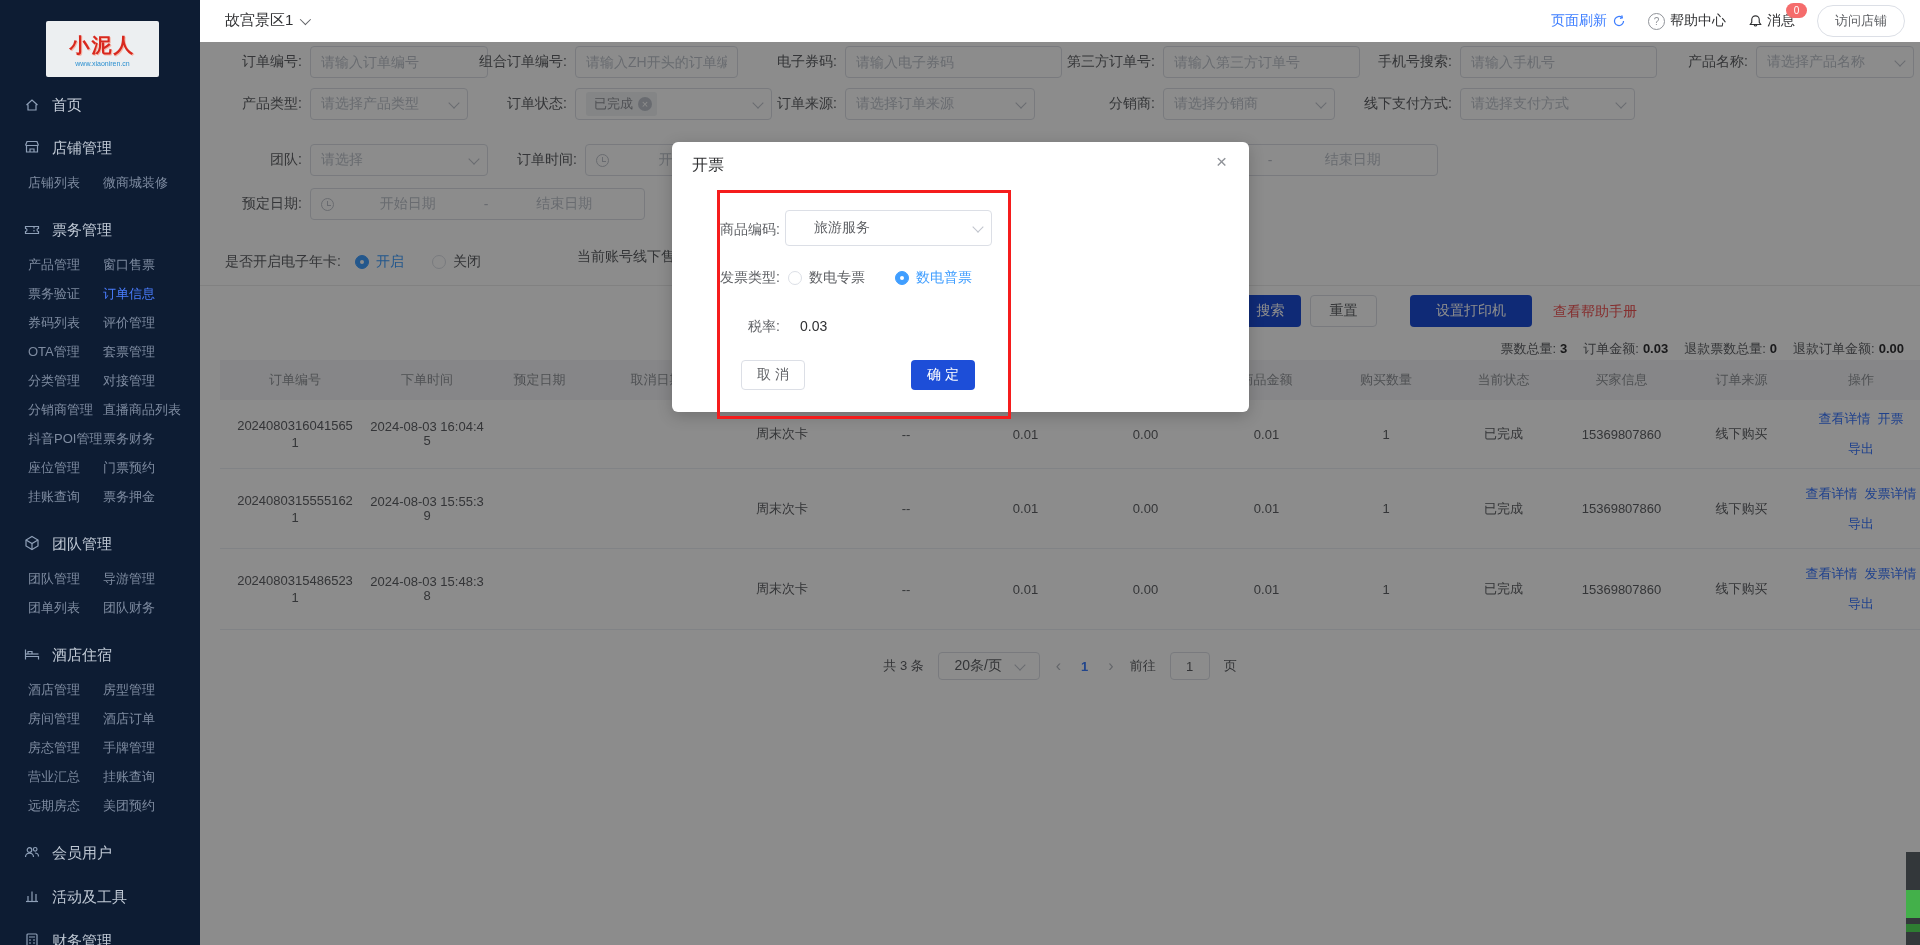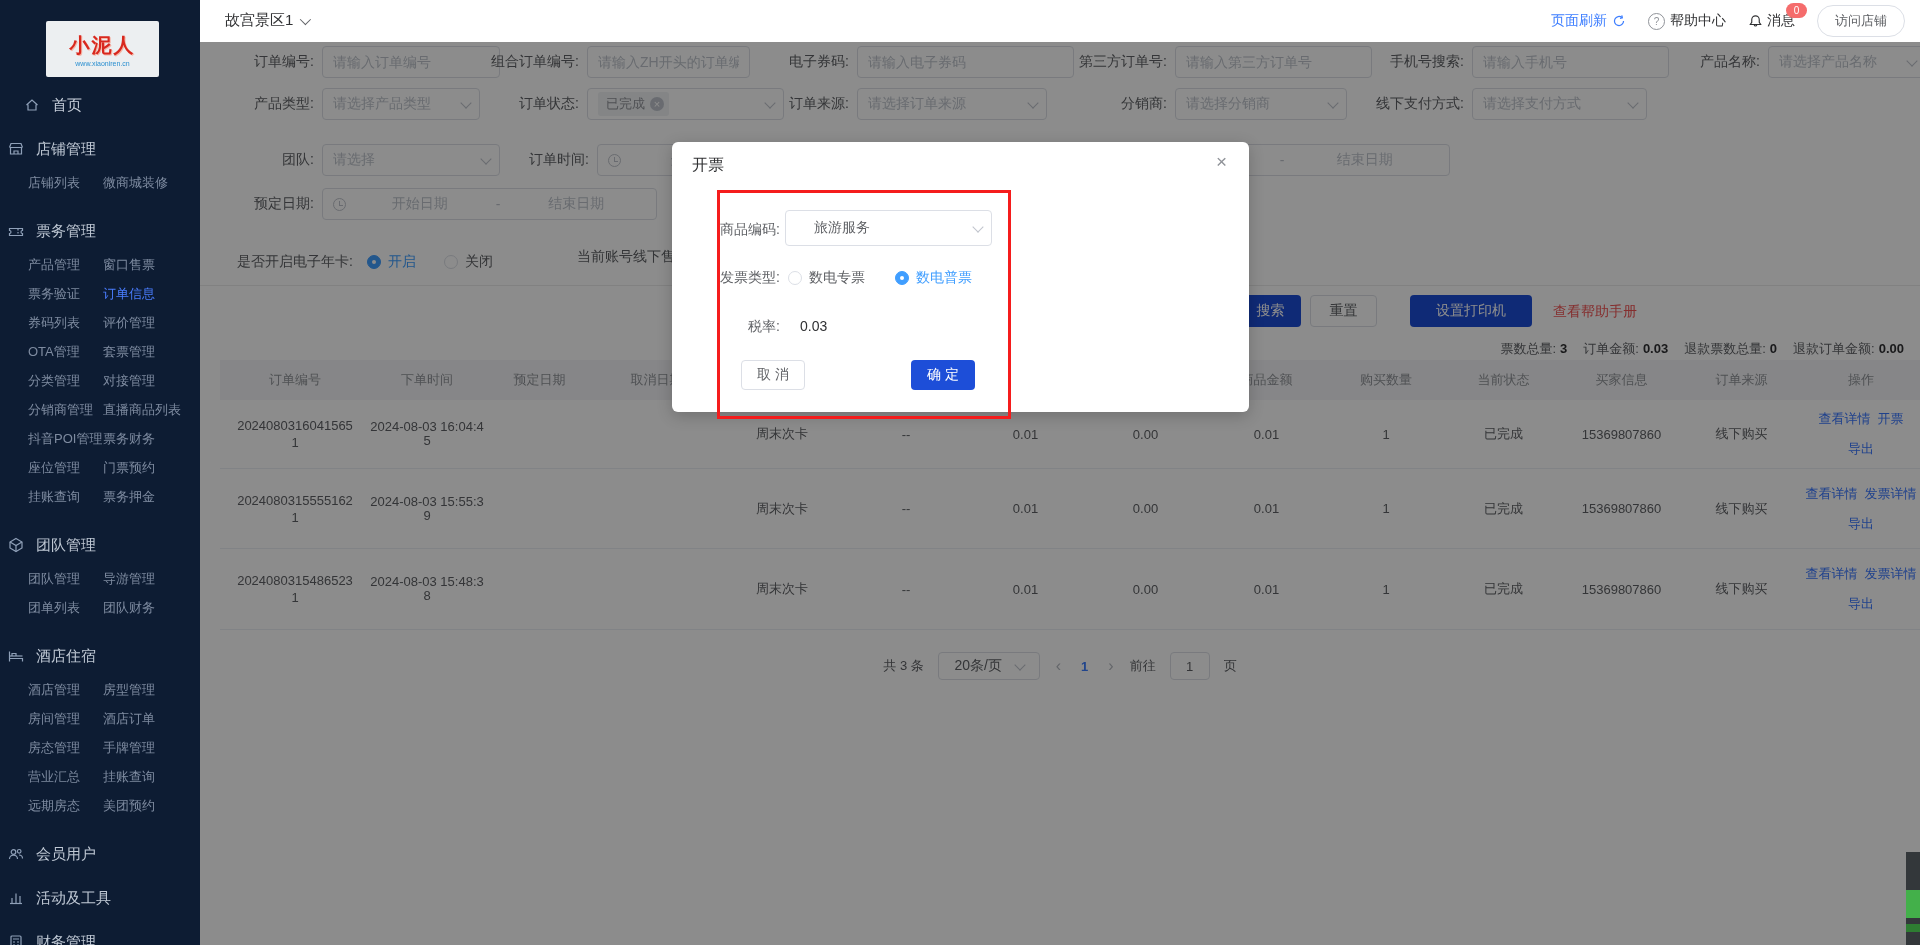--- a/index.html
+++ b/index.html
@@ -6,21 +6,21 @@
   body{width:1920px;height:945px;overflow:hidden;font-family:"Liberation Sans","DejaVu Sans",sans-serif;}
   .page{position:relative;width:1920px;height:945px;background:#f0f2f5;overflow:hidden;}
 
   
   .sidebar{position:absolute;left:0;top:0;width:200px;height:945px;background:#0d1c33;z-index:10;overflow:hidden;}
   .logo{margin:21px 0 0 46px;width:113px;height:56px;background:#eceff1;border-radius:2px;display:flex;flex-direction:column;align-items:center;justify-content:center;}
   .logo-title{color:#d8281e;font-size:20px;font-weight:bold;letter-spacing:2px;text-shadow:1px 1px 0 #f5b5a6;}
   .logo-sub{color:#2a8fd0;font-size:7px;margin-top:1px;}
   .side-home{margin-top:18px;height:20px;display:flex;align-items:center;gap:12px;padding-left:24px;color:#c7cfdb;font-size:15px;cursor:pointer;}
   .side-section{margin-top:24px;}
-  .side-header{height:20px;display:flex;align-items:center;gap:12px;padding-left:8px;color:#bfc8d4;font-size:15px;cursor:pointer;}
+  .side-header{height:20px;display:flex;gap:12px;padding-left:24px;color:#bfc8d4;font-size:15px;cursor:pointer;}
   .side-icon{width:16px;height:16px;color:#8fa0b8;display:inline-flex;}
   .side-icon svg{width:16px;height:16px;}
   .side-items{display:grid;grid-template-columns:75px 1fr;padding-left:28px;margin-top:9px;}
   .side-item{height:29px;line-height:29px;font-size:13px;color:#7e8ba0;cursor:pointer;white-space:nowrap;}
   .side-item.active{color:#4a7dff;}
 
   
   .topbar{position:absolute;left:200px;top:0;width:1720px;height:42px;background:#ffffff;z-index:10;}
   .site{position:absolute;left:25px;top:11px;font-size:15px;color:#303133;display:flex;align-items:center;gap:7px;cursor:pointer;}
   .caret{width:7px;height:7px;border-right:1.4px solid #606266;border-bottom:1.4px solid #606266;transform:rotate(45deg) translateY(-2px);}
@@ -29,21 +29,21 @@
   .refresh svg{width:14px;height:14px;}
   .help{color:#303133;font-size:14px;display:flex;align-items:center;gap:5px;cursor:pointer;}
   .qmark{width:15px;height:15px;border:1px solid #909399;border-radius:50%;color:#909399;font-size:10px;display:flex;align-items:center;justify-content:center;}
   .msg{position:relative;color:#303133;font-size:14px;display:flex;align-items:center;gap:4px;cursor:pointer;}
   .msg svg{width:15px;height:15px;color:#303133;}
   .badge{position:absolute;top:-9px;right:-12px;min-width:15px;height:15px;border-radius:8px;background:#f56c6c;color:#fff;font-size:10px;display:flex;align-items:center;justify-content:center;padding:0 3px;}
   .visit-btn{height:30px;padding:0 17px;border:1px solid #dcdfe6;border-radius:16px;background:#fff;color:#606266;font-size:13px;display:flex;align-items:center;cursor:pointer;}
 
   
   .content{position:absolute;left:200px;top:42px;width:1720px;height:903px;background:#ffffff;}
-  .field{position:absolute;display:flex;align-items:center;height:32px;margin-left:12px;}
+  .field{position:absolute;display:flex;align-items:center;height:32px;}
   .flabel{display:inline-block;width:102px;text-align:right;margin-right:8px;color:#606266;font-size:14px;white-space:nowrap;}
   .fctrl{position:relative;height:32px;}
   .fi-input{width:100%;height:100%;box-sizing:border-box;border:1px solid #dcdfe6;border-radius:4px;padding:0 10px;font-size:14px;color:#606266;background:#fff;outline:none;}
   .fi-input::placeholder{color:#bfc4cc;}
   .sel{height:32px;box-sizing:border-box;border:1px solid #dcdfe6;border-radius:4px;background:#fff;display:flex;align-items:center;justify-content:space-between;padding:0 9px 0 10px;font-size:14px;color:#bfc4cc;cursor:pointer;gap:10px;}
   .chev{width:7px;height:7px;border-right:1.3px solid #c0c4cc;border-bottom:1.3px solid #c0c4cc;transform:rotate(45deg);flex:none;margin-left:6px;margin-top:-3px;}
   .range{height:32px;box-sizing:border-box;border:1px solid #dcdfe6;border-radius:4px;background:#fff;display:flex;align-items:center;padding:0 10px;font-size:14px;color:#bfc4cc;}
   .range .seg{flex:1;text-align:center;white-space:nowrap;}
   .range .sep{padding:0 6px;}
   .clockicon{width:13px;height:13px;box-sizing:border-box;border:1.2px solid #c0c4cc;border-radius:50%;position:relative;flex:none;margin-right:4px;}

